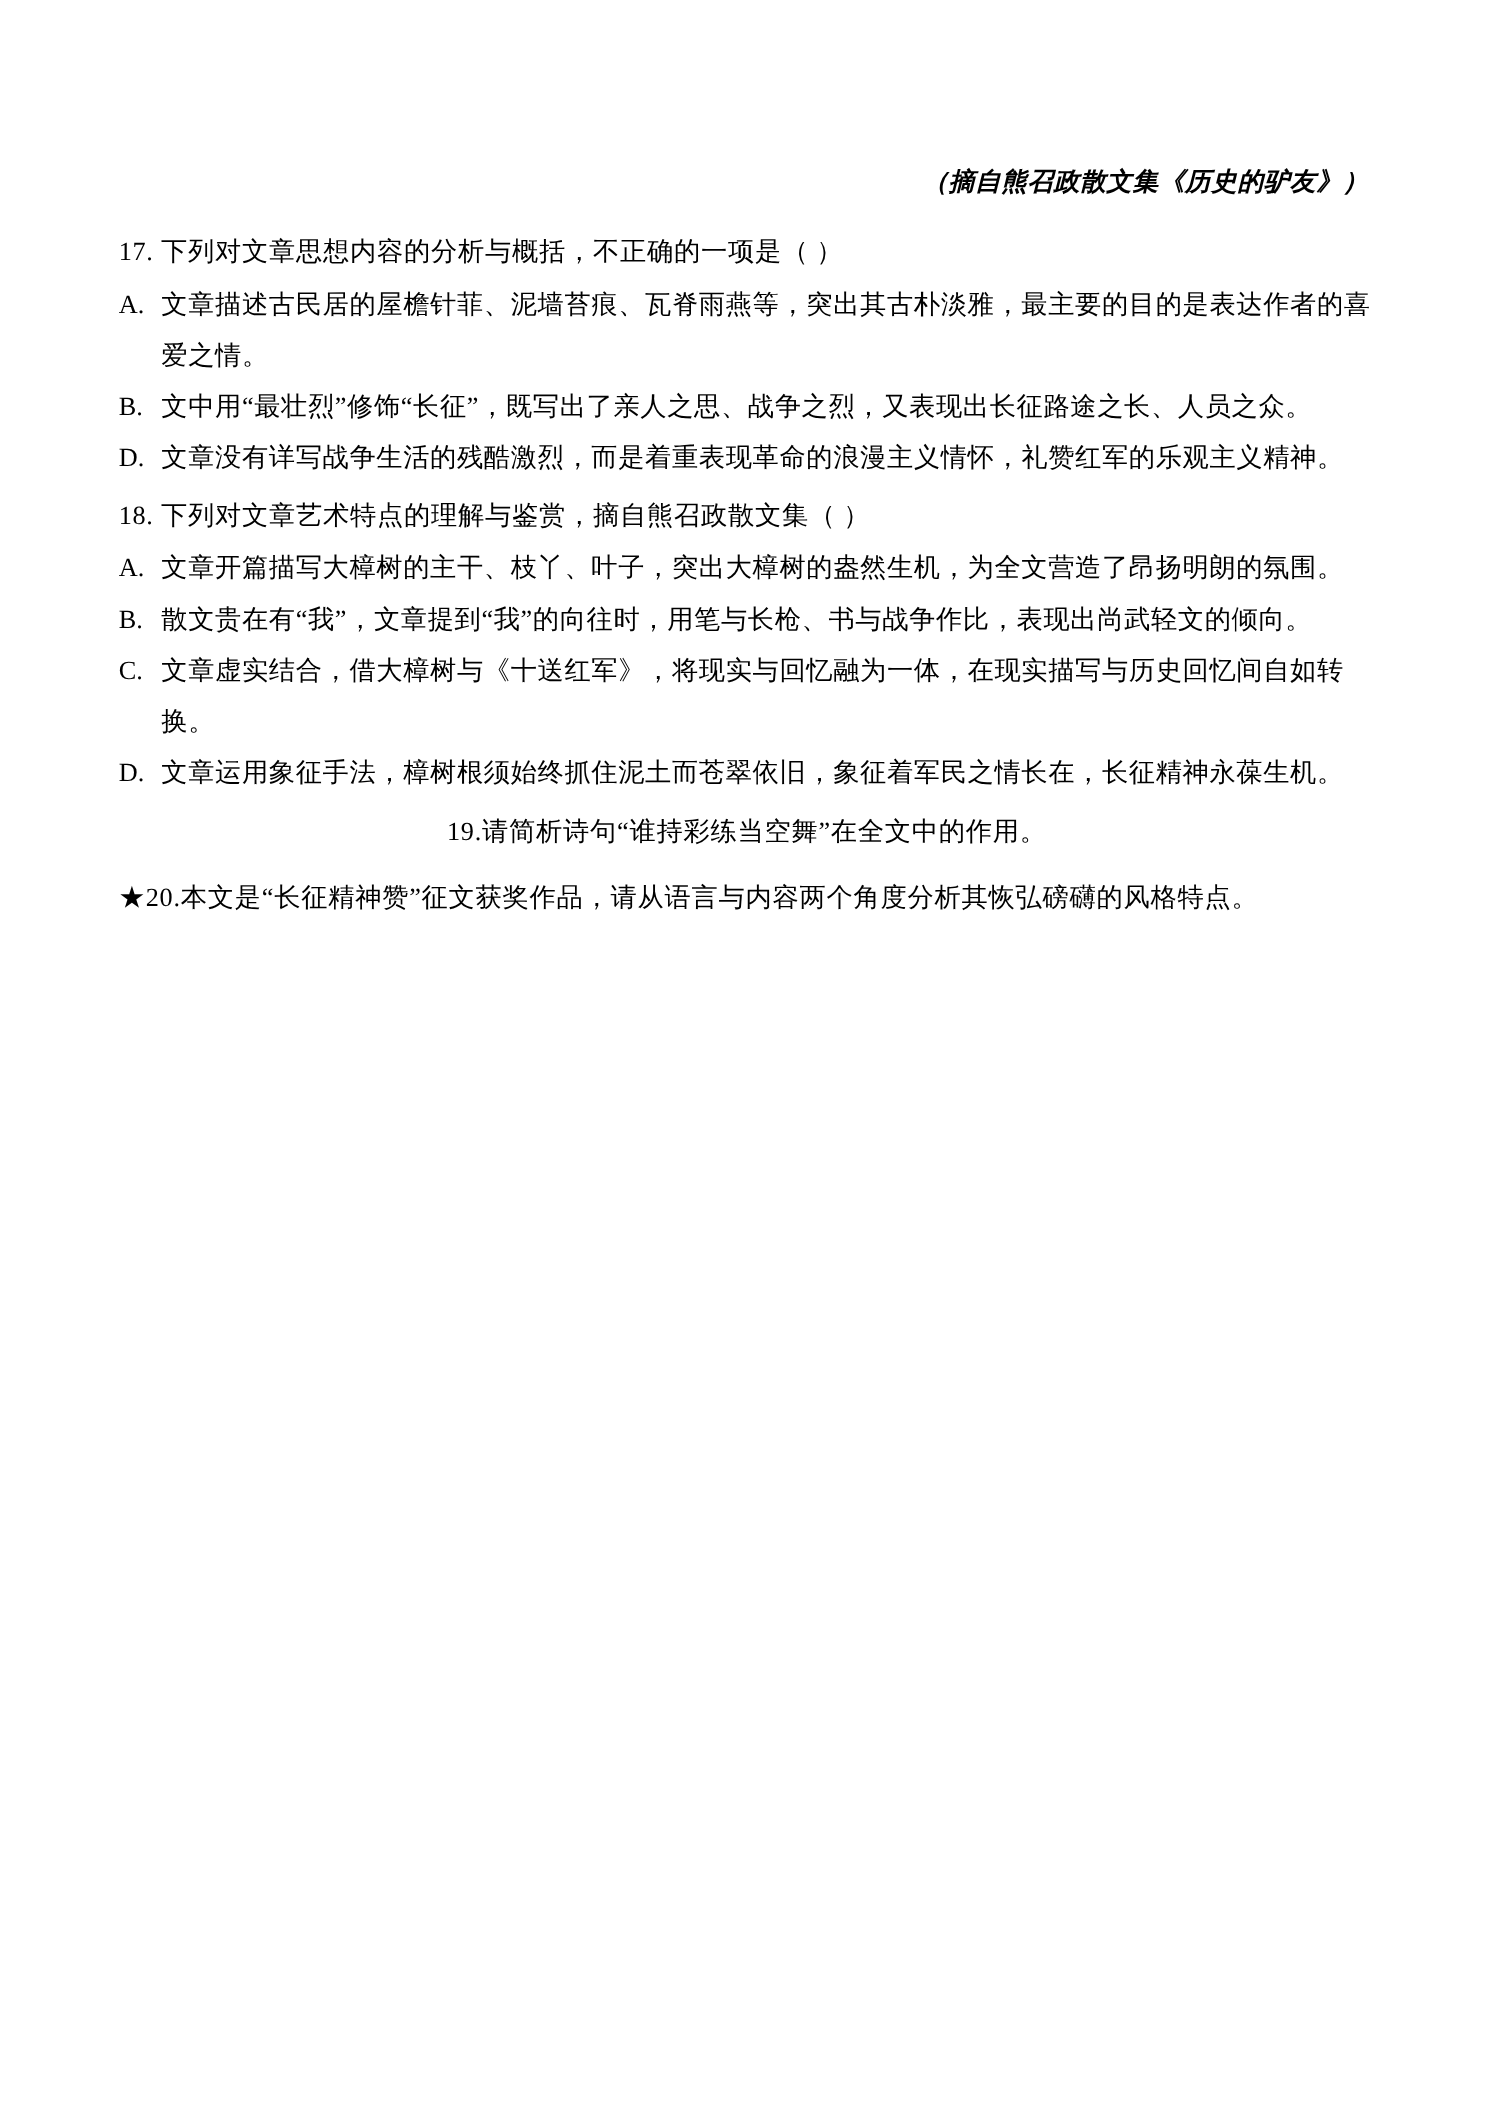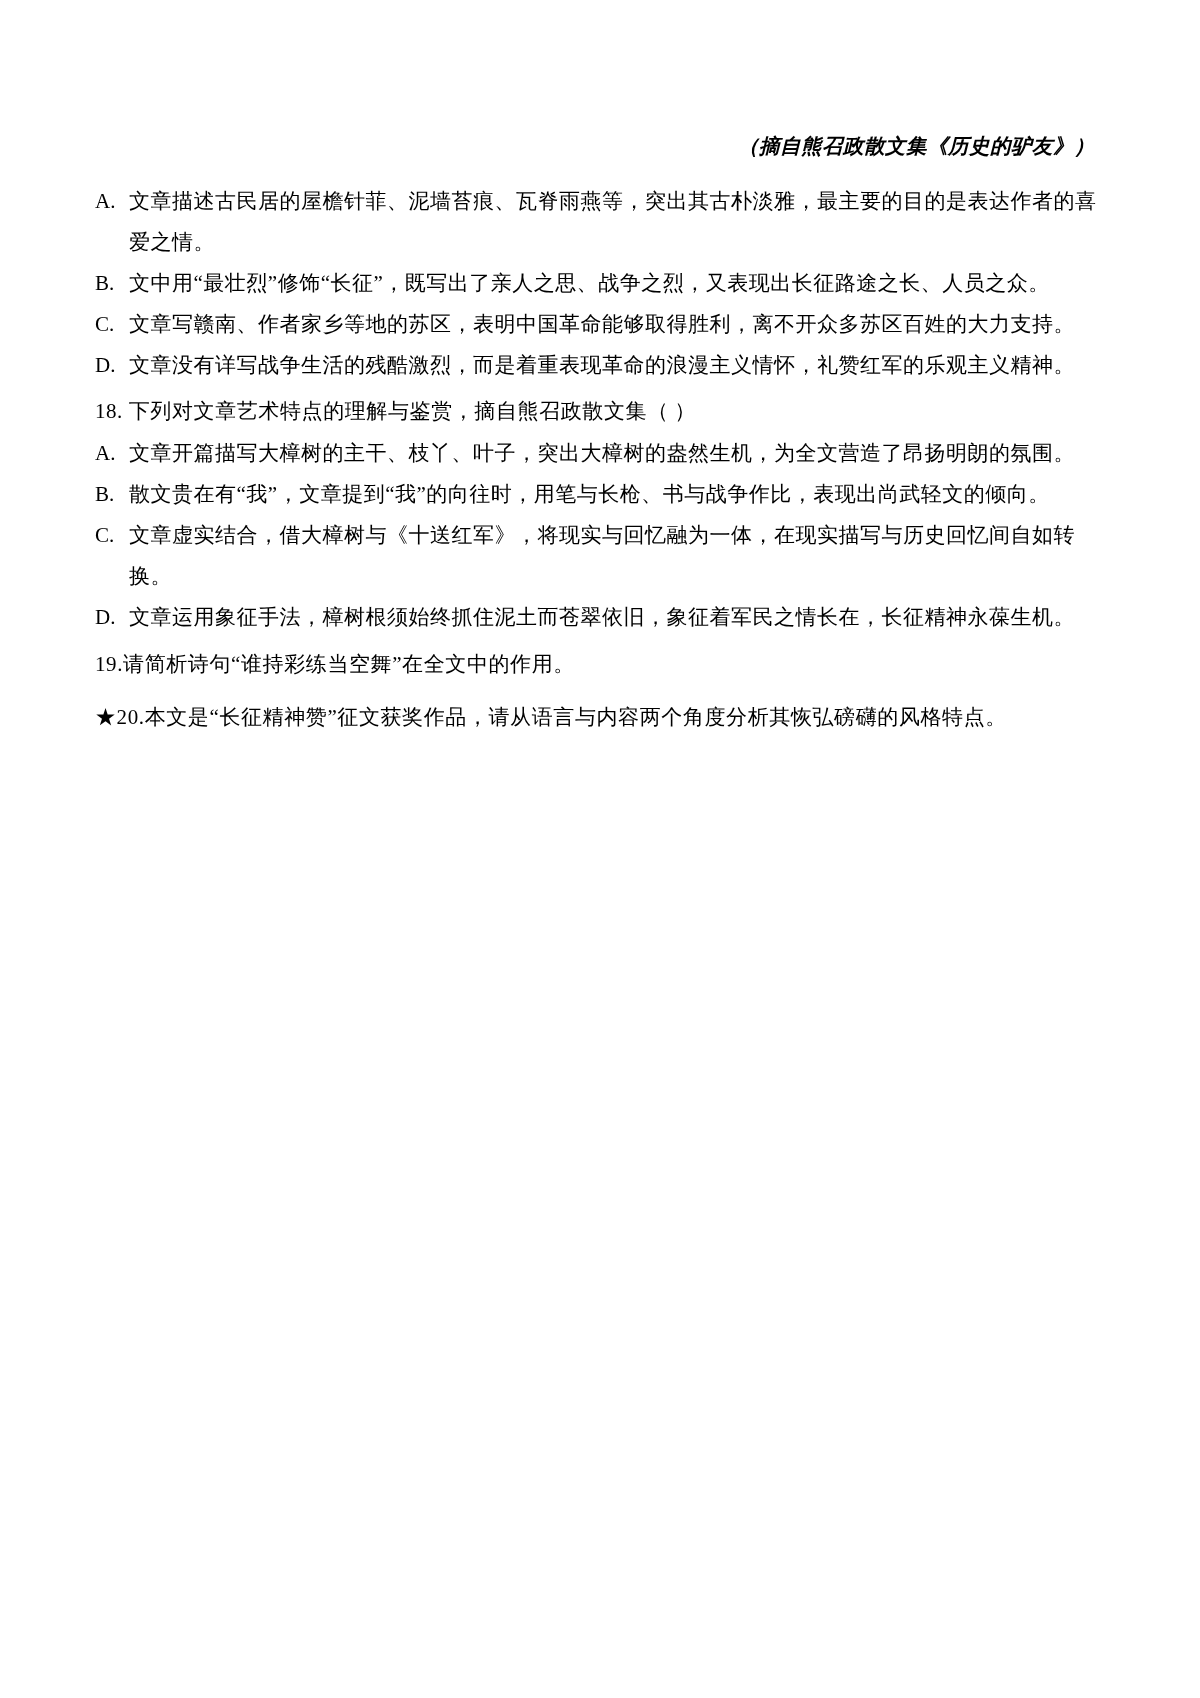--- a/index.html
+++ b/index.html
@@ -59,42 +59,43 @@
     display: inline-block;
     width: 34px;
     text-indent: 0;
     letter-spacing: 0;
   }
   .q-plain {
     font-size: 21px;
     line-height: 1.95;
     letter-spacing: 0.6px;
     margin: 0;
+    text-align: center;
   }
   .q-star {
     font-size: 21px;
     line-height: 1.95;
     letter-spacing: 0.6px;
     font-weight: normal;
     margin: 0;
   }
   .spacer-sm { height: 4px; }
   .gap { height: 10px; }
 </style>
 </head>
 <body>
 
 <div class="page">
 
   <div class="source-line">（摘自熊召政散文集《历史的驴友》）</div>
 
   <div class="q-block">
+    <p class="q-stem"><span class="num">17.</span><span>下列对文章思想内容的分析与概括，不正确的一项是（    ）</span></p>
     <p class="opt"><span class="lbl">A.</span><span>文章描述古民居的屋檐针菲、泥墙苔痕、瓦脊雨燕等，突出其古朴淡雅，最主要的目的是表达作者的喜爱之情。</span></p>
     <p class="opt"><span class="lbl">B.</span><span>文中用“最壮烈”修饰“长征”，既写出了亲人之思、战争之烈，又表现出长征路途之长、人员之众。</span></p>
-    <p class="opt"><span class="lbl">C.</span><span>文章写赣南、作者家乡等地的苏区，表明中国革命能够取得胜利，离不开众多苏区百姓的大力支持。</span></p>
     <p class="opt"><span class="lbl">D.</span><span>文章没有详写战争生活的残酷激烈，而是着重表现革命的浪漫主义情怀，礼赞红军的乐观主义精神。</span></p>
   </div>
 
   <div class="spacer-sm"></div>
 
   <div class="q-block">
     <p class="q-stem"><span class="num">18.</span><span>下列对文章艺术特点的理解与鉴赏，摘自熊召政散文集（    ）</span></p>
     <p class="opt"><span class="lbl">A.</span><span>文章开篇描写大樟树的主干、枝丫、叶子，突出大樟树的盎然生机，为全文营造了昂扬明朗的氛围。</span></p>
     <p class="opt"><span class="lbl">B.</span><span>散文贵在有“我”，文章提到“我”的向往时，用笔与长枪、书与战争作比，表现出尚武轻文的倾向。</span></p>
     <p class="opt"><span class="lbl">C.</span><span>文章虚实结合，借大樟树与《十送红军》，将现实与回忆融为一体，在现实描写与历史回忆间自如转换。</span></p>

